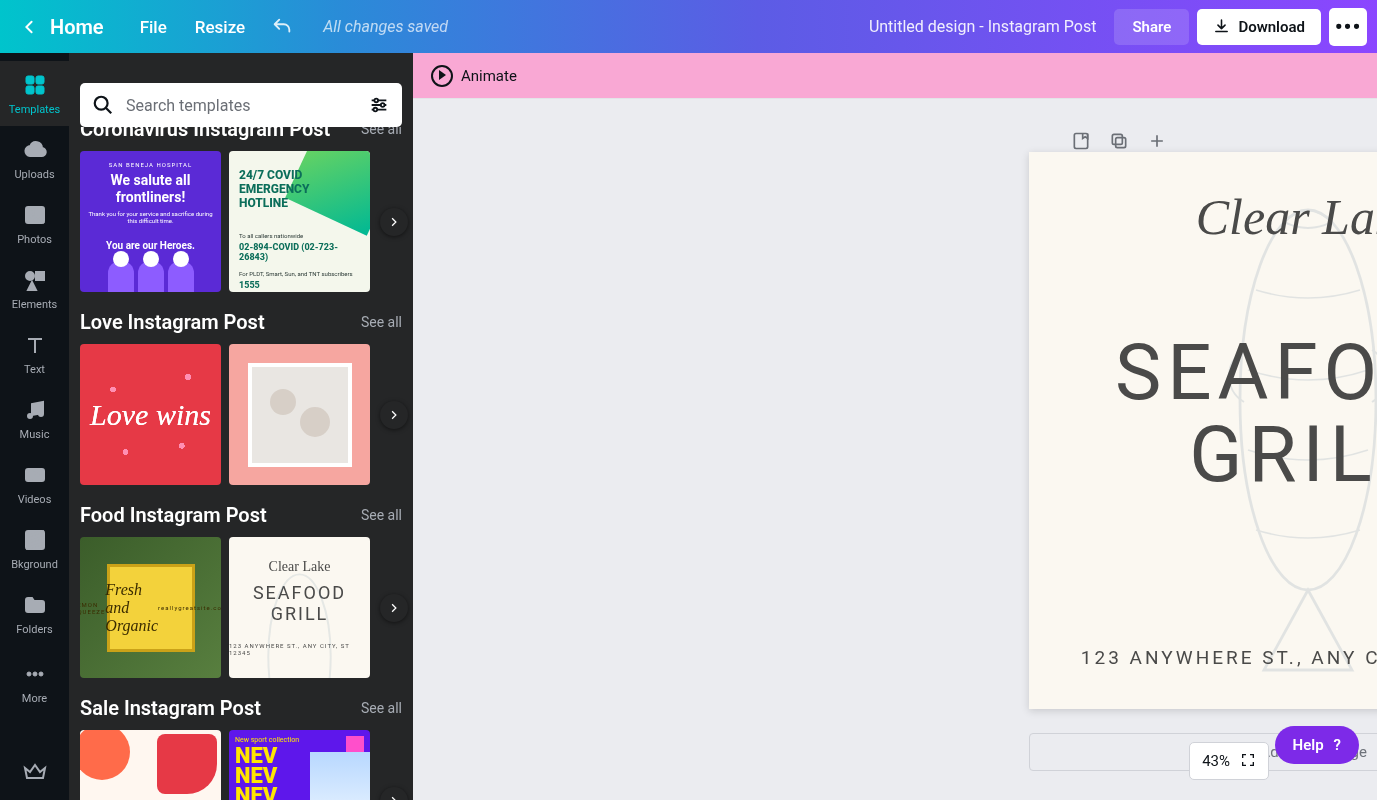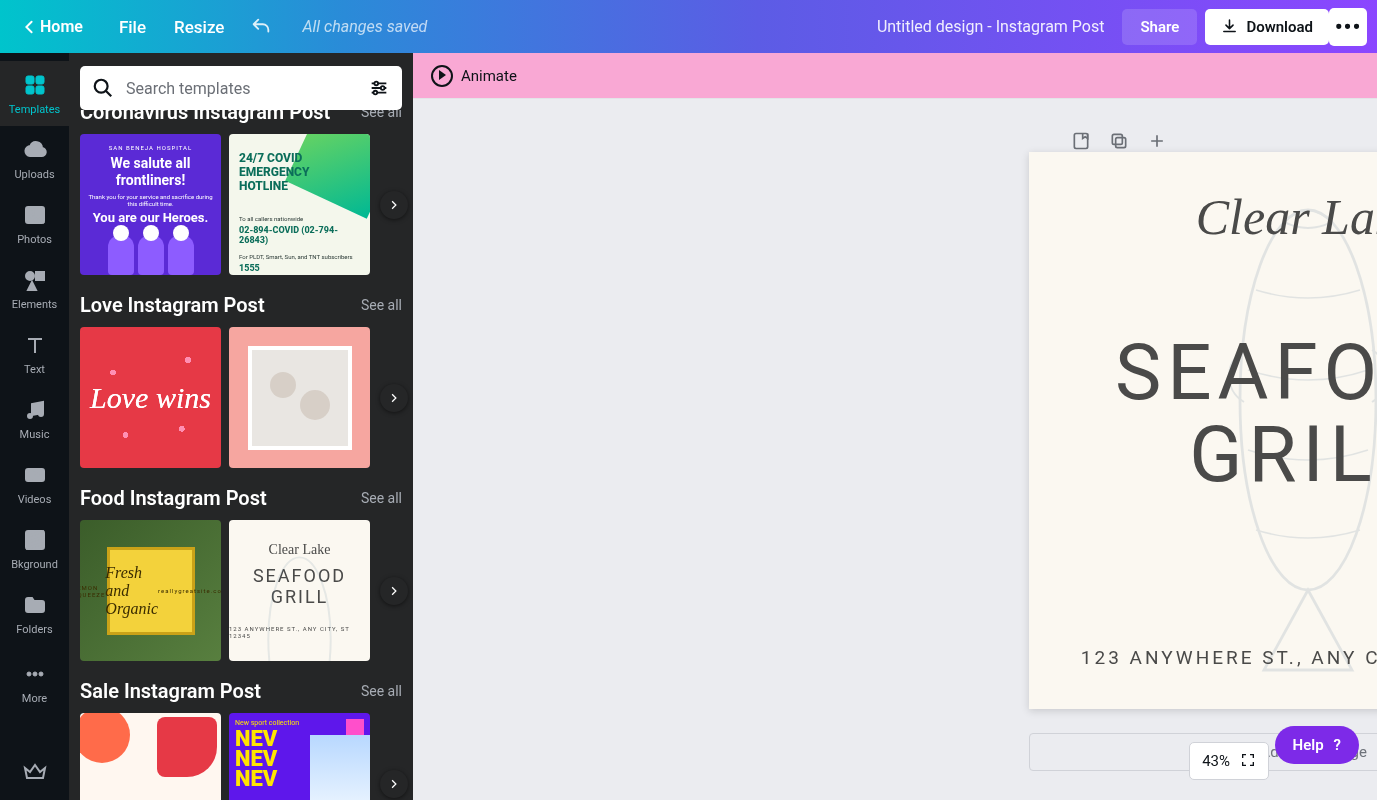--- a/index.html
+++ b/index.html
@@ -1,46 +1,46 @@
 <!DOCTYPE html>
 <html><head>
 <meta charset="utf-8">
 <style>
 * { box-sizing: border-box; margin: 0; padding: 0; font-family: -apple-system, BlinkMacSystemFont, "Segoe UI", Roboto, Arial, sans-serif; }
 html, body { width: 1377px; height: 800px; overflow: hidden; background: #ebecf0; }
 #app { width: 1377px; height: 800px; display: flex; flex-direction: column; }
 
 
 #topbar { height: 53px; background: linear-gradient(90deg, #00c4cc 0%, #2a8bd8 25%, #5c5ce5 55%, #8b46ff 100%); display: flex; align-items: center; padding: 0 10px; color: #fff; }
-#topbar .back-home { display: flex; align-items: center; gap: 4px; font-size: 16px; font-weight: 600; padding: 6px 12px; cursor: pointer; }
+#topbar .back-home { display: flex; align-items: center; gap: 14px; font-size: 20px; font-weight: 600; padding: 6px 12px; cursor: pointer; }
 #topbar .back-home svg { width: 14px; height: 14px; }
 #topbar .tmenu { display: flex; align-items: center; gap: 28px; margin-left: 24px; }
 #topbar .tmenu span { font-size: 17px; font-weight: 500; cursor: pointer; }
 #topbar .undo { margin-left: 26px; display:flex; align-items:center; cursor:pointer; opacity: 0.85; }
 #topbar .saved-status { margin-left: 30px; font-style: italic; color: rgba(255,255,255,0.7); font-size: 16px; }
 #topbar .title-center { flex: 1; text-align: right; padding-right: 18px; font-size: 16px; color: rgba(255,255,255,0.9); }
 #topbar .share-btn { background: rgba(255,255,255,0.15); color:#fff; border:none; border-radius:5px; padding:9px 18px; font-size:15px; font-weight:600; cursor:pointer; margin-right:8px; }
-#topbar .download-btn { background:#fff; color:#0e1318; border:none; border-radius:5px; padding:9px 16px; font-size:15px; font-weight:600; cursor:pointer; display:flex; align-items:center; gap:8px; }
+#topbar .download-btn { background:#fff; color:#0e1318; border:none; border-radius:5px; padding:9px 16px; font-size:15px; font-weight:600; cursor:pointer; display:flex; align-items:center; gap:8px; margin-right:8px; }
 #topbar .more-btn { background:#fff; color:#0e1318; border:none; border-radius:5px; width:38px; height:38px; cursor:pointer; display:flex; align-items:center; justify-content:center; font-size:22px; font-weight:700; letter-spacing:1px; }
 
 
 #main { flex:1; display:flex; min-height:0; }
 
 
 #sidenav { width:69px; background:#0e1318; display:flex; flex-direction:column; align-items:center; padding-top:8px; gap:0; }
 #sidenav .navitem { width:69px; padding:12px 0 10px; display:flex; flex-direction:column; align-items:center; gap:6px; color:#a7acb4; font-size:11px; cursor:pointer; position:relative; }
 #sidenav .navitem.active { background:#252627; color:#00c4cc; }
 #sidenav .navitem.active .icn { fill:#00c4cc; stroke:#00c4cc; }
 #sidenav .navitem .icn { width:24px; height:24px; fill:#a7acb4; stroke:#a7acb4; }
 #sidenav .navitem.more-dots { margin-top:4px; }
 #sidenav .crown { margin-top:auto; margin-bottom:12px; color:#a7acb4; }
 
 
 #panel { width:344px; background:#252627; position:relative; color:#fff; display:flex; flex-direction:column; overflow:hidden; }
-#panel .search-wrap { padding:13px 11px 0; }
+#panel .search-wrap { padding:30px 11px 0; }
 #panel .search { background:#fff; border-radius:5px; height:44px; display:flex; align-items:center; padding:0 12px; gap:12px; }
 #panel .search input { flex:1; border:none; outline:none; font-size:16px; color:#333; background:transparent; }
 #panel .search input::placeholder { color:#6b6f76; }
 #panel .filter-icon { width:22px; height:22px; cursor:pointer; }
 #panel .scroll { flex:1; overflow:hidden; padding:0 11px; }
 #panel .section-head { display:flex; justify-content:space-between; align-items:center; margin:18px 0 10px; }
 #panel .section-head:first-of-type { margin-top:-10px; } 
 #panel .section-head h3 { font-size:20px; font-weight:600; color:#fff; white-space:nowrap; overflow:hidden; text-overflow:ellipsis; }
 #panel .section-head a { font-size:14px; color:#a7acb4; cursor:pointer; }
 #panel .thumbs { display:flex; gap:8px; position:relative; }
@@ -246,31 +246,31 @@
 
         <div class="section-head">
           <h3>Coronavirus Instagram Post</h3>
           <a>See all</a>
         </div>
         <div class="thumbs">
           <div class="thumb t-covid1">
             <div style="font-size:6px;letter-spacing:1px;">SAN BENEJA HOSPITAL</div>
             <div class="salute"><span>We salute all</span><br><span>frontliners!</span></div>
             <div style="font-size:6px;margin-top:4px;">Thank you for your service and sacrifice during this difficult time.</div>
-            <div style="font-size:13px;font-weight:700;margin-top:3px;">You are our Heroes.</div>
+            <div style="font-size:10px;font-weight:700;margin-top:16px;">You are our Heroes.</div>
             <div class="figs">
                 <span></span>
                 <span></span>
                 <span></span>
               </div>
           </div>
           <div class="thumb t-covid2">
             <h4>24/7 COVID EMERGENCY HOTLINE</h4>
             <div class="small">To all callers nationwide</div>
-            <div class="phone">02-894-COVID (02-794-26843)</div>
+            <div class="phone">02-894-COVID (02-723-26843)</div>
             <div class="small" style="margin-top:8px;">For PLDT, Smart, Sun, and TNT subscribers</div>
             <div class="phone">1555</div>
           </div>
           <div class="next-arrow">
             <svg width="10" height="10" viewBox="0 0 16 16">
                 <path d="M5 2l6 6-6 6" fill="none" stroke="#fff" stroke-width="2"></path>
               </svg>
           </div>
         </div>
 

